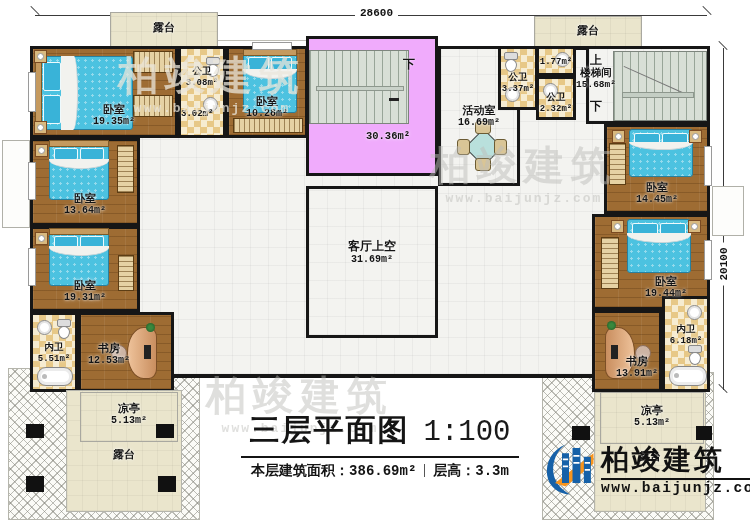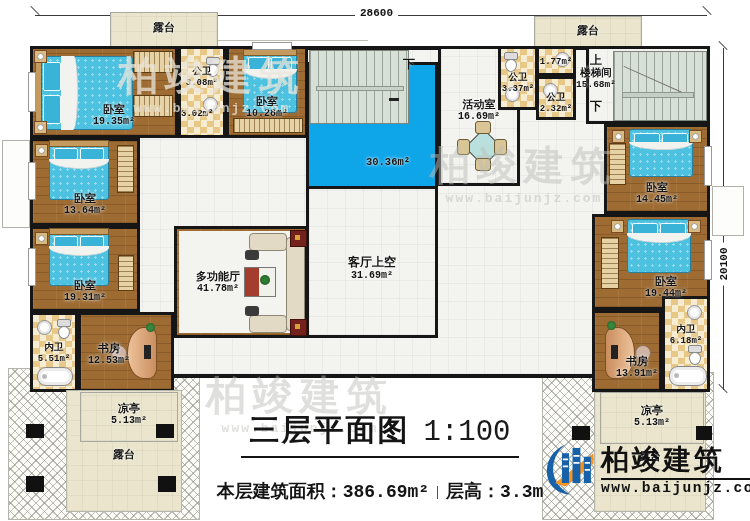--- a/index.html
+++ b/index.html
@@ -125,21 +125,21 @@
   .wm .sm{display:block;font-size:13px;letter-spacing:2px;margin-top:2px;}
   .wm1{left:118px;top:58px;color:rgba(233,229,219,.75);}
   .wm2{left:430px;top:148px;color:rgba(190,190,186,.5);}
   .wm3{left:206px;top:378px;color:rgba(185,185,180,.45);}
 
   
   .titleblock{position:absolute;left:212px;top:410px;width:336px;text-align:center;z-index:7;}
   .titlerow{display:inline-block;border-bottom:2px solid #141414;padding:0 8px 5px 8px;white-space:nowrap;}
   .t-main{font-size:30px;font-weight:700;color:#141414;letter-spacing:2px;}
   .t-scale{font-size:29px;font-weight:400;color:#1a1a1a;margin-left:14px;}
-  .subrow{margin-top:21px;font-size:18px;font-weight:700;color:#141414;white-space:nowrap;}
+  .subrow{margin-top:4px;font-size:14px;font-weight:700;color:#141414;white-space:nowrap;}
   .subrow .sep{display:inline-block;width:1px;height:13px;background:#555;margin:0 8px;vertical-align:-2px;}
 
   
   .brand{position:absolute;left:541px;top:441px;width:206px;display:flex;align-items:center;z-index:8;}
   .brand-icon{flex:0 0 auto;margin-right:4px;}
   .brand-name{font-size:28px;font-weight:700;color:#111;letter-spacing:3px;line-height:1.05;white-space:nowrap;}
   .brand-url{font-size:14.5px;font-weight:700;color:#111;letter-spacing:1.5px;border-top:2px solid #111;margin-top:2px;white-space:nowrap;}
 </style>
 </head>
 <body>
@@ -277,68 +277,50 @@
   </div>
 
   <div class="room thin beige" style="left:80px;top:392px;width:98px;height:50px;z-index:2;">
     <div class="lbl" style="left:0;right:0;top:10px;">
       <span class="nm">凉亭</span>
         <span class="ar">5.13m²</span>
     </div>
   </div>
 
 
-  <div class="room" style="left:306px;top:62px;width:132px;height:140px;border-width:3px;background:#0ea5e9;">
+  <div class="room" style="left:306px;top:36px;width:132px;height:140px;border-width:3px;background:#f0abfc;">
     <div class="lbl" style="left:44px;top:92px;width:70px;">
       <span class="ar" style="font-size:10.5px;">30.36m²</span>
     </div>
   </div>
   <div class="stairbox treads-v" style="left:309px;top:50px;width:100px;height:74px;">
     <div class="rail" style="left:6px;top:35px;width:86px;height:3px;background:#c9d2c9;border:1px solid #8d978d;"></div>
   </div>
   <div class="raildash" style="left:389px;top:98px;"></div>
   <span class="planlab" style="left:403px;top:56px;">下</span>
 
-  <div class="room wood" style="left:174px;top:226px;width:134px;height:112px;">
-    <div style="position:absolute;left:2px;top:2px;right:2px;bottom:2px;background:#f3f3f0;"></div>
-    <div class="sofa-set" style="left:66px;top:4px;width:62px;height:100px;">
-      <span class="cushion c-back"></span>
-        <span class="cushion c-top"></span>
-        <span class="cushion c-bot"></span>
-      <span class="side s1"></span>
-        <span class="side s2"></span>
-      <span class="rug"></span>
-        <span class="plant"></span>
-      <span class="ch ch1"></span>
-        <span class="ch ch2"></span>
-    </div>
-    <div class="lbl" style="left:2px;top:42px;width:78px;">
-      <span class="nm">多功能厅</span>
-        <span class="ar">41.78m²</span>
-    </div>
-  </div>
 
   <div class="room whitefloor" style="left:306px;top:186px;width:132px;height:152px;">
-    <div class="lbl" style="left:0;right:0;top:68px;">
+    <div class="lbl" style="left:0;right:0;top:52px;">
       <span class="nm" style="font-size:12px;">客厅上空</span>
       <span class="ar">31.69m²</span>
     </div>
   </div>
 
 
 
   <div class="room whitefloor" style="left:438px;top:46px;width:82px;height:140px;">
     <div class="act-table" style="left:16px;top:72px;width:50px;height:50px;">
       <span class="tbl"></span>
         <span class="chair cn"></span>
         <span class="chair cs"></span>
         <span class="chair cw"></span>
         <span class="chair ce"></span>
     </div>
-    <div class="lbl" style="left:0;right:0;top:50px;">
+    <div class="lbl" style="left:0;right:0;top:56px;">
       <span class="nm">活动室</span>
         <span class="ar">16.69m²</span>
     </div>
   </div>
 
   <div class="room checker" style="left:498px;top:46px;width:40px;height:64px;">
     <div class="toilet" style="left:3px;top:3px;"></div>
     <div class="sink" style="left:4px;bottom:5px;"></div>
     <div class="lbl lbl--sm" style="left:0;right:0;top:24px;">
       <span class="nm">公卫</span>

